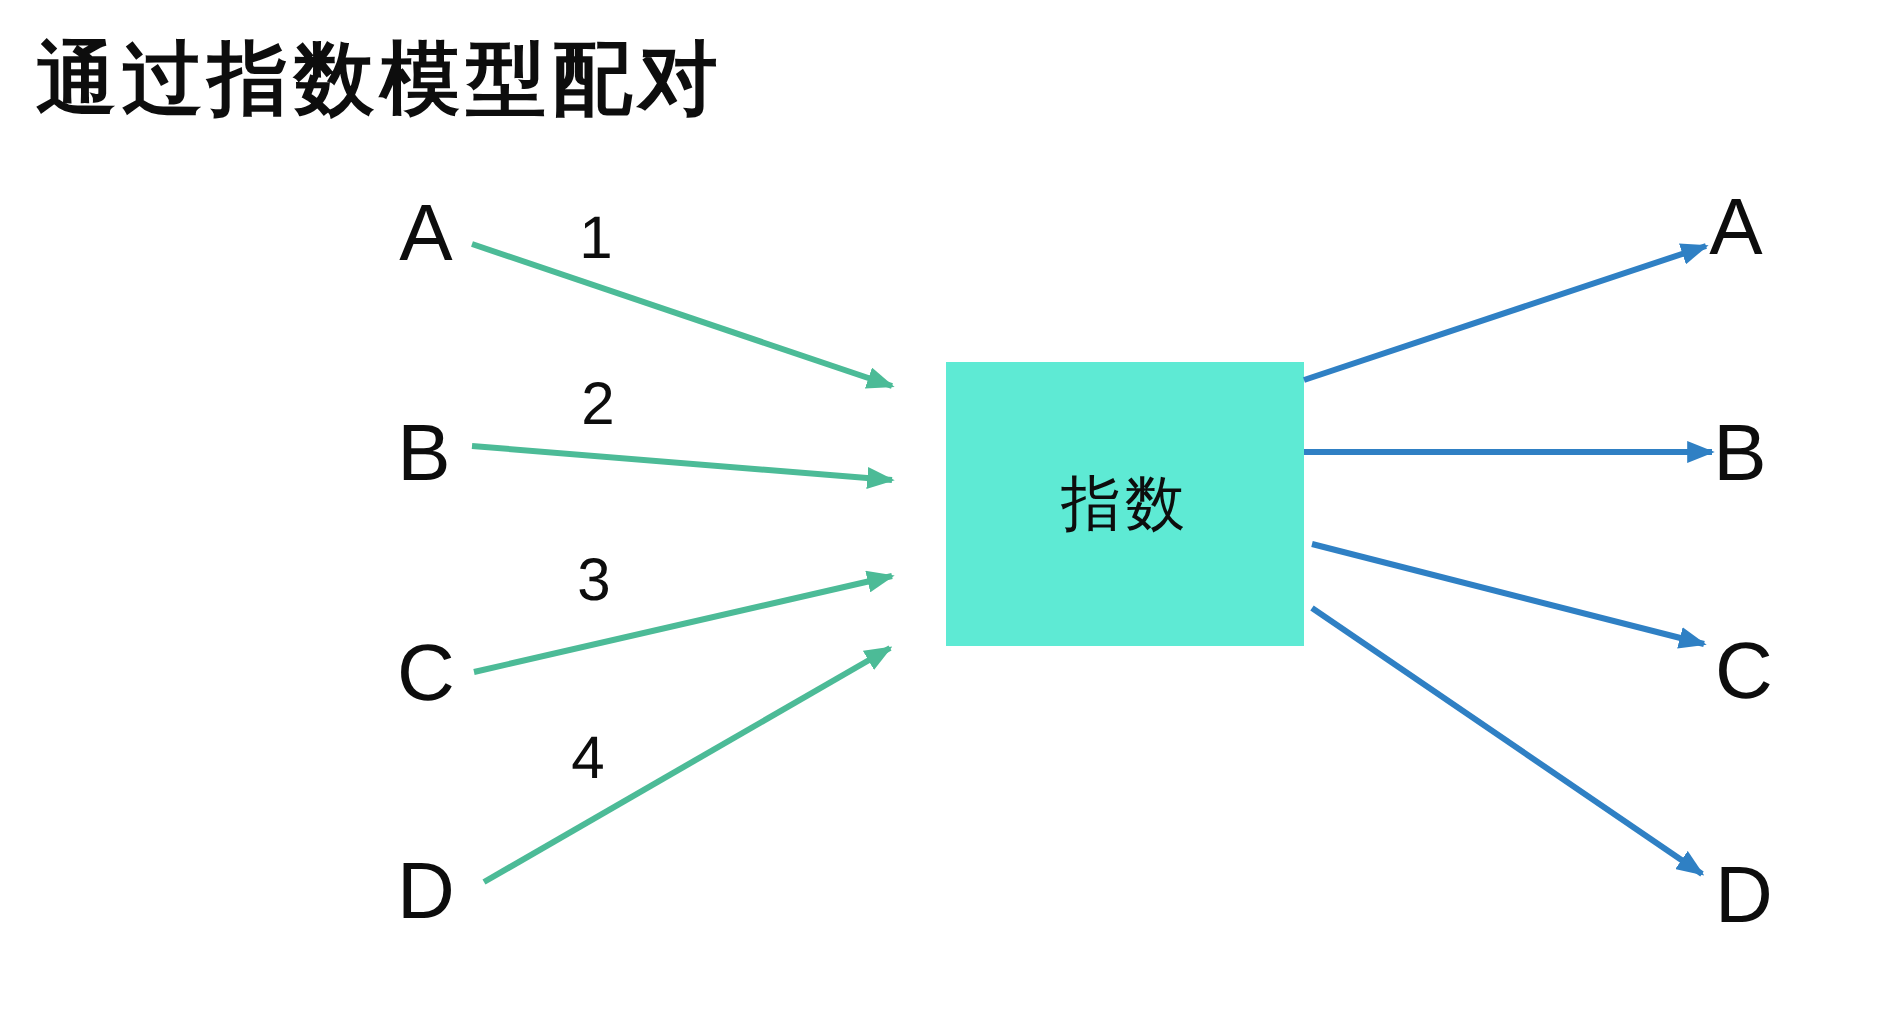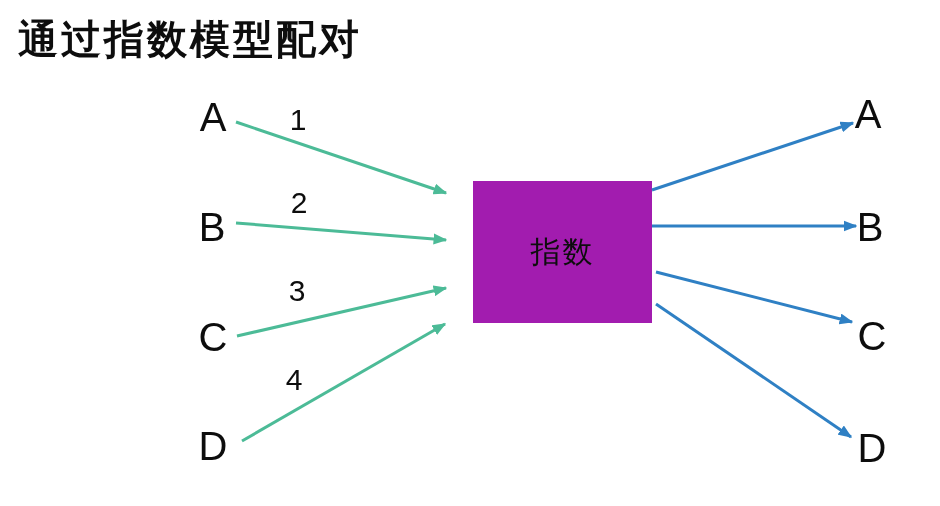--- a/index.html
+++ b/index.html
@@ -37,21 +37,21 @@
     font-size: 30px;
     font-weight: 400;
     line-height: 1;
   }
   .index-box {
     position: absolute;
     left: 473px;
     top: 181px;
     width: 179px;
     height: 142px;
-    background: #a21caf;
+    background: #5eead4;
     display: flex;
     align-items: center;
     justify-content: center;
   }
   .index-box-label {
     font-size: 30px;
     color: #0d0d0d;
     letter-spacing: 2px;
   }
   svg.arrow-layer {

